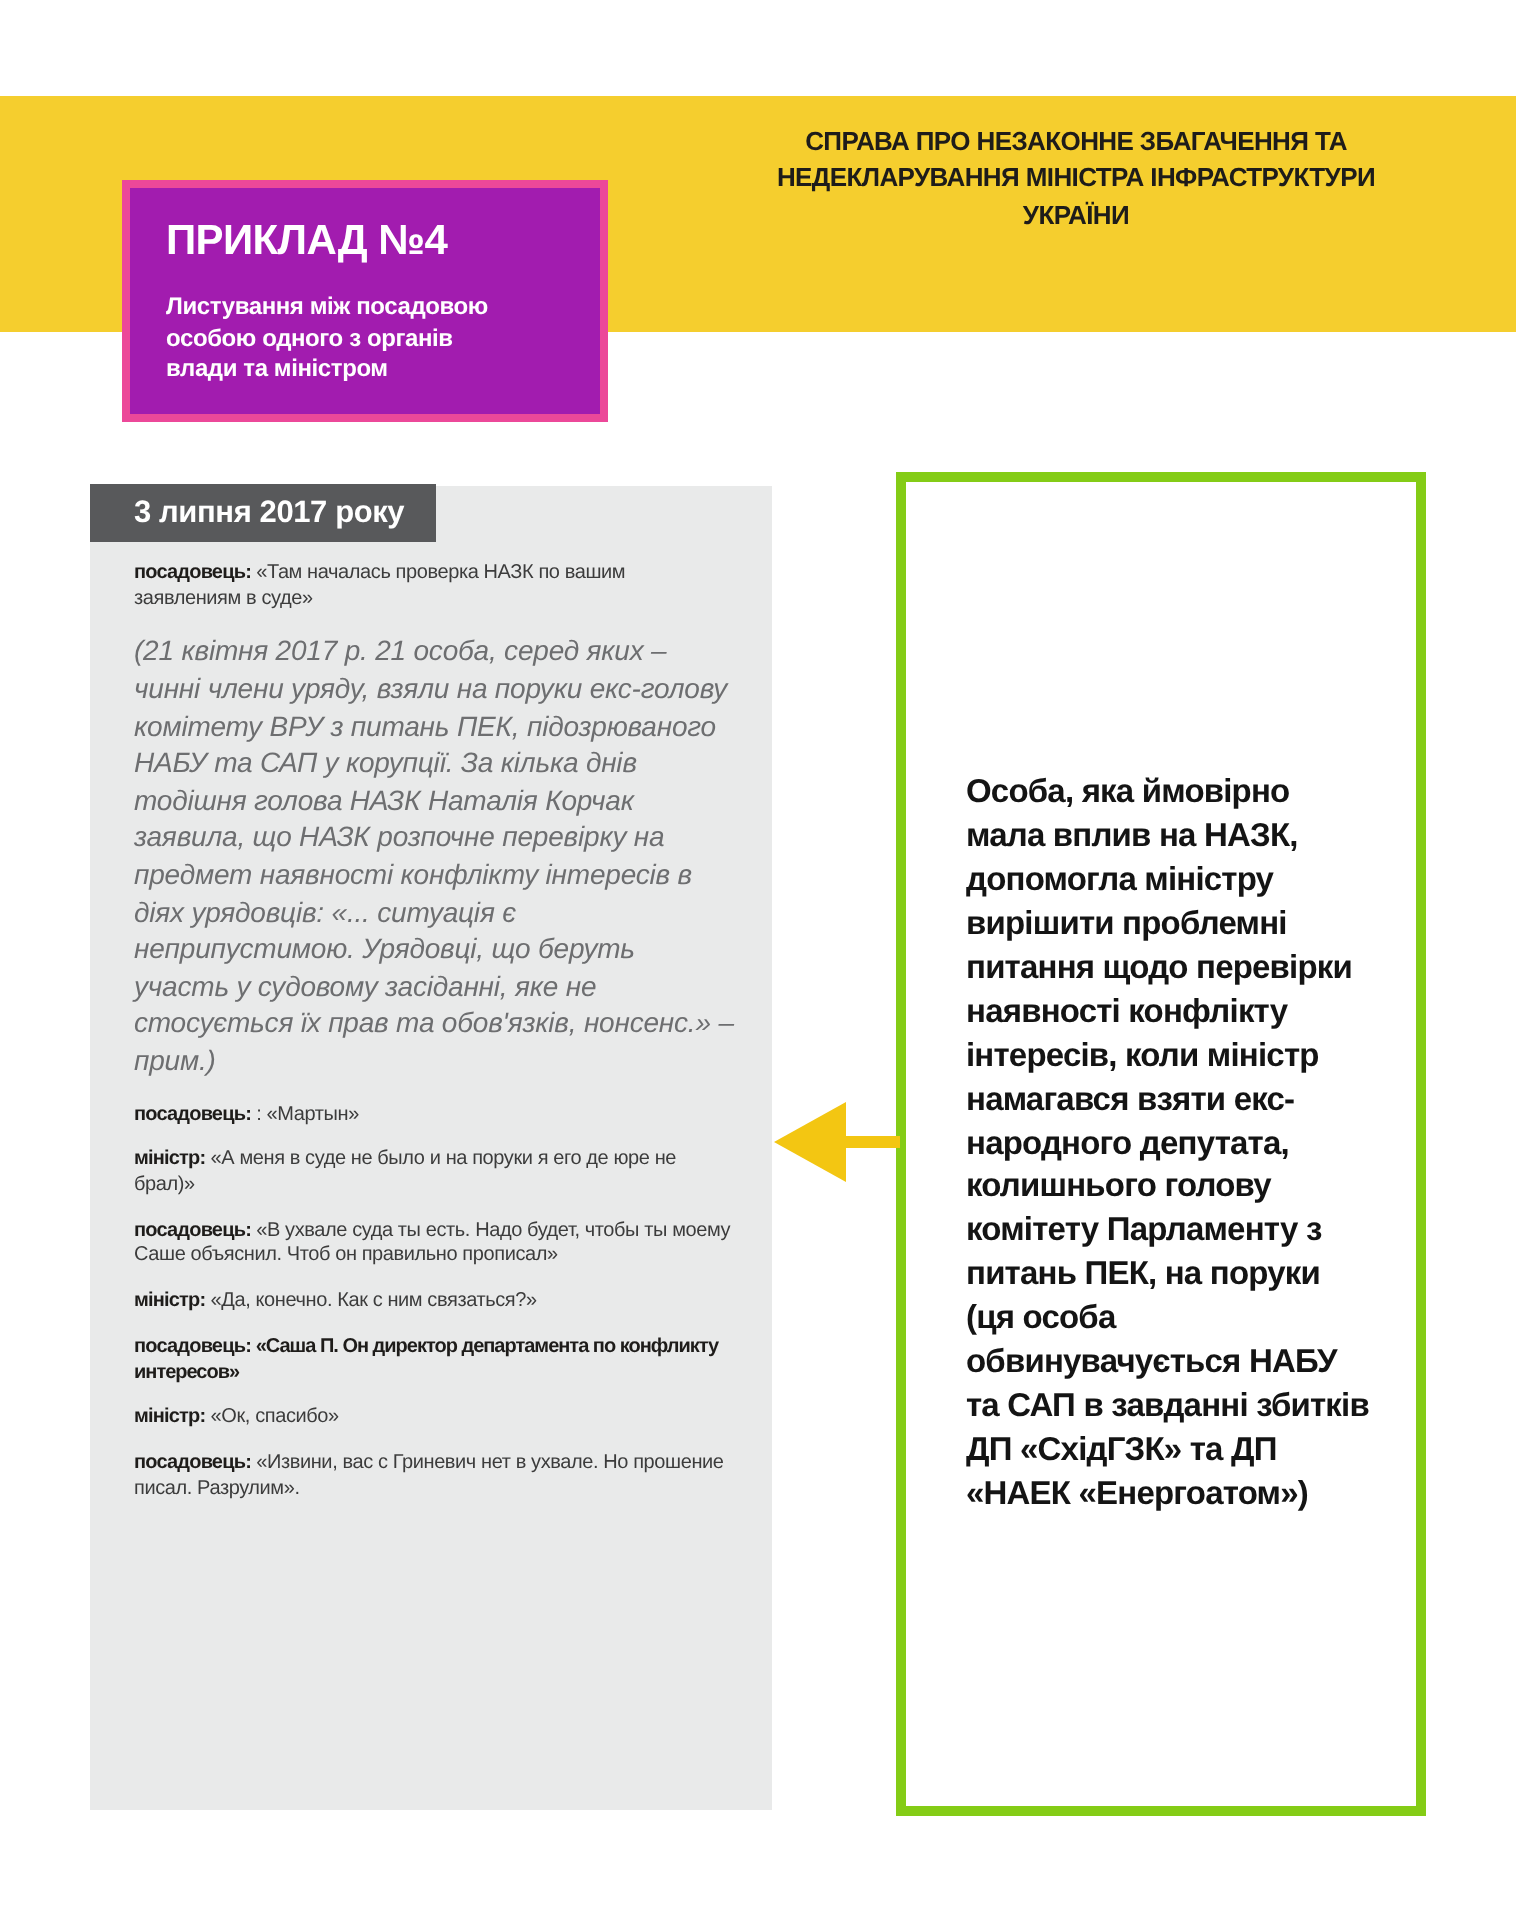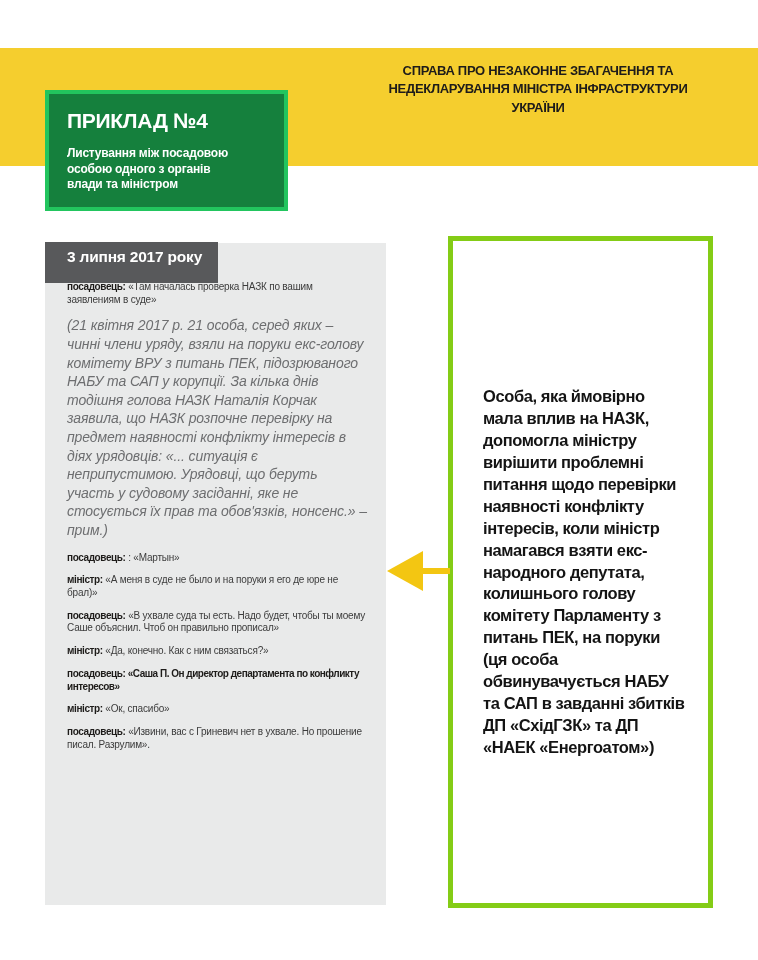--- a/index.html
+++ b/index.html
@@ -10,30 +10,30 @@
   
   .band{position:absolute;left:0;top:48px;width:758px;height:118px;background:#f5ce2e;}
   
   .case-title{
     position:absolute;top:62px;right:45px;width:350px;
     font-size:13px;font-weight:bold;line-height:1.42;text-align:center;
     letter-spacing:-0.3px;color:#1e1c1a;
   }
   
   .badge{
-    position:absolute;left:45px;top:90px;width:243px;box-sizing:border-box;
-    background:#15803d;border:4px solid #22c55e;padding:15px 18px 14px 18px;
+    position:absolute;left:61px;top:90px;width:243px;box-sizing:border-box;
+    background:#a21caf;border:4px solid #ec4899;padding:15px 18px 14px 18px;
   }
   .badge-title{font-size:21px;font-weight:bold;color:#ffffff;letter-spacing:-0.3px;}
   .badge-sub{margin-top:13px;font-size:12px;font-weight:bold;color:#ffffff;line-height:1.3;letter-spacing:-0.2px;width:180px;}
   
   .date-header{
     position:absolute;left:45px;top:242px;height:29px;line-height:29px;
     background:#58595b;color:#ffffff;font-weight:bold;font-size:15.5px;
-    padding:0 16px 12px 22px;letter-spacing:-0.2px;z-index:3;
+    padding:0 16px 0 22px;letter-spacing:-0.2px;z-index:3;
   }
   
   .panel{
     position:absolute;left:45px;top:243px;width:341px;height:662px;
     background:#e9eaea;box-sizing:border-box;padding:38px 18px 0 22px;overflow:hidden;
   }
   .msg{margin:0 0 10px 0;font-size:10px;line-height:1.27;letter-spacing:-0.2px;color:#3c3c3c;}
   .msg .spk{font-weight:bold;color:#1e1c1a;letter-spacing:-0.4px;}
   .msg.boldmsg{font-weight:bold;color:#1e1c1a;letter-spacing:-0.5px;}
   .note{

